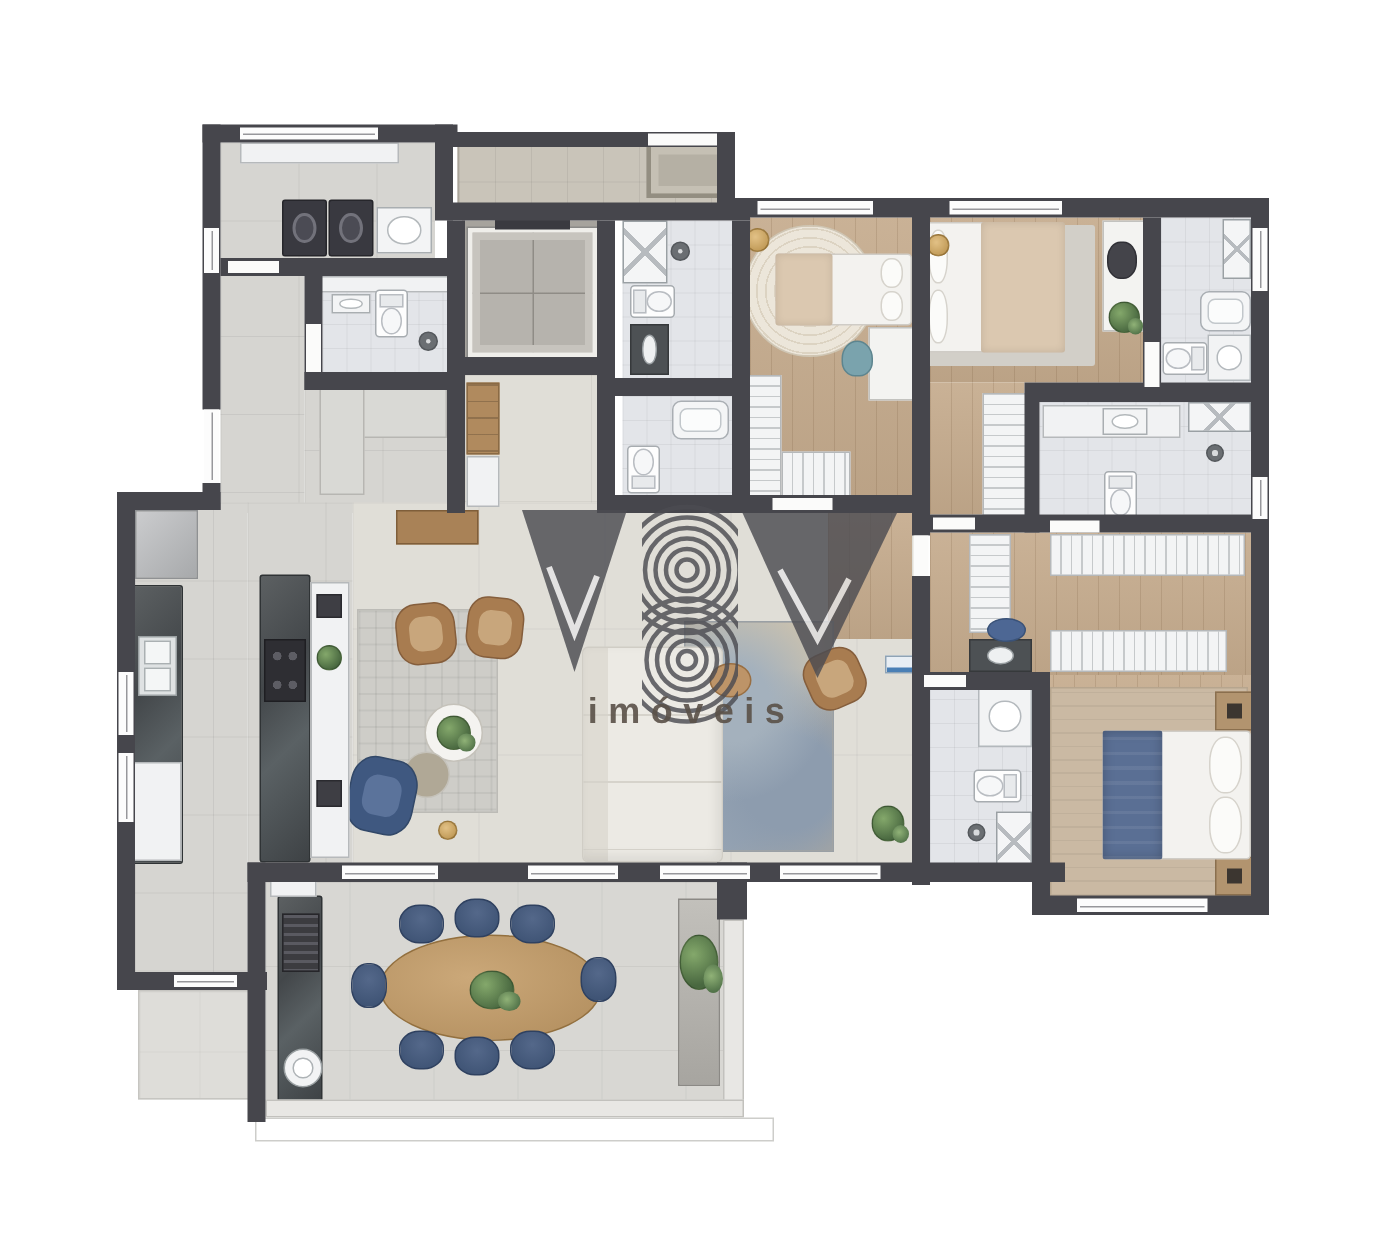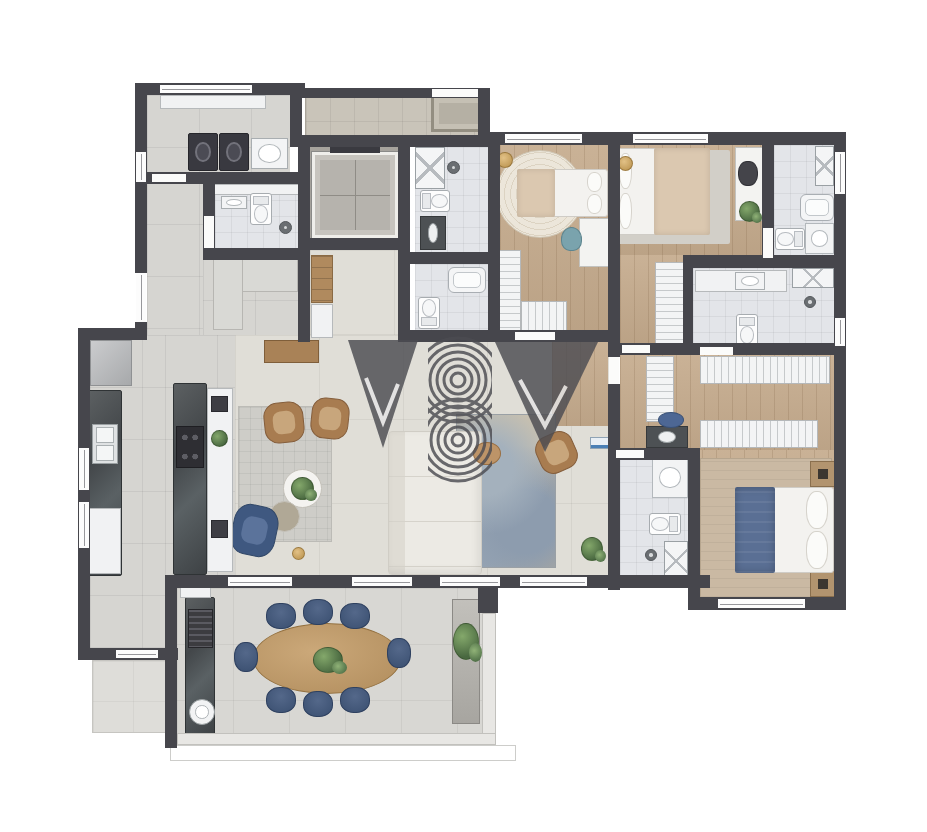--- a/index.html
+++ b/index.html
@@ -354,13 +354,14 @@
       <circle cx="128" cy="110" r="20"></circle>
         <circle cx="128" cy="110" r="27"></circle>
       <circle cx="128" cy="110" r="34"></circle>
         <circle cx="128" cy="110" r="41"></circle>
     </g>
     <g fill="#4c4c52">
       <polygon points="165,12 268,12 215,122"></polygon>
     </g>
     <path d="M190,50 L215,96 L236,56" stroke="#ffffff" stroke-width="4" fill="none" opacity="0.85"></path>
   </svg>
+  <div id="wm-sub">imóveis</div>
 </div>
 
 </body></html>

